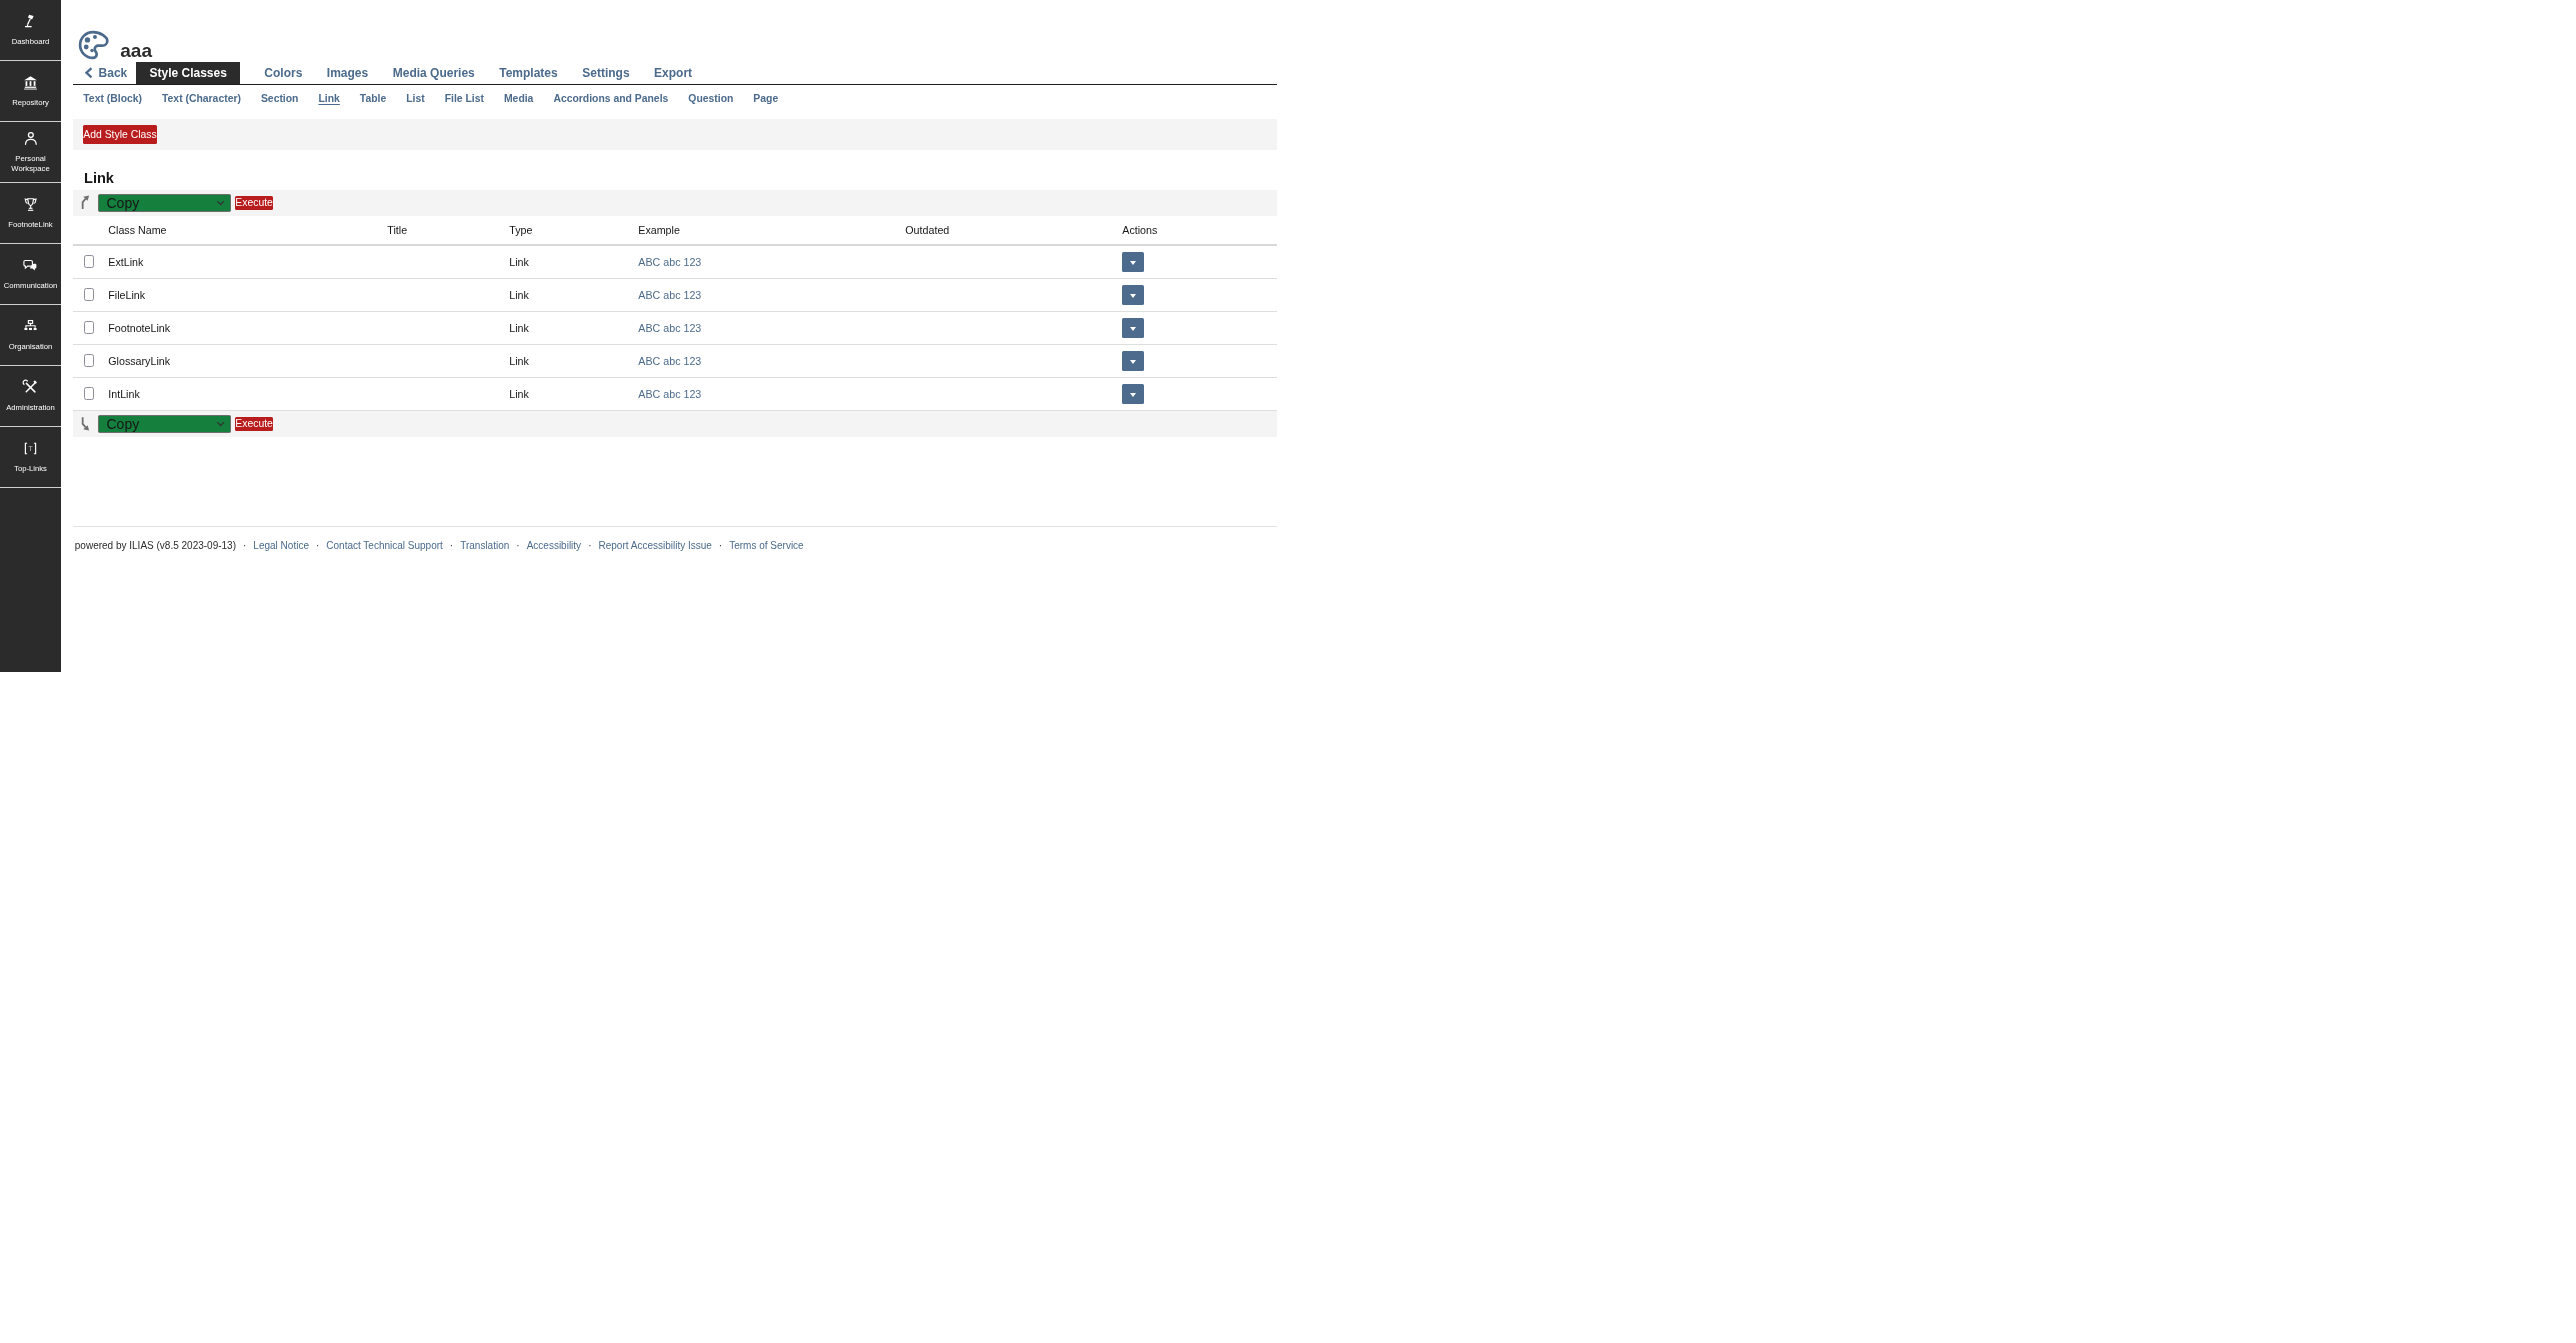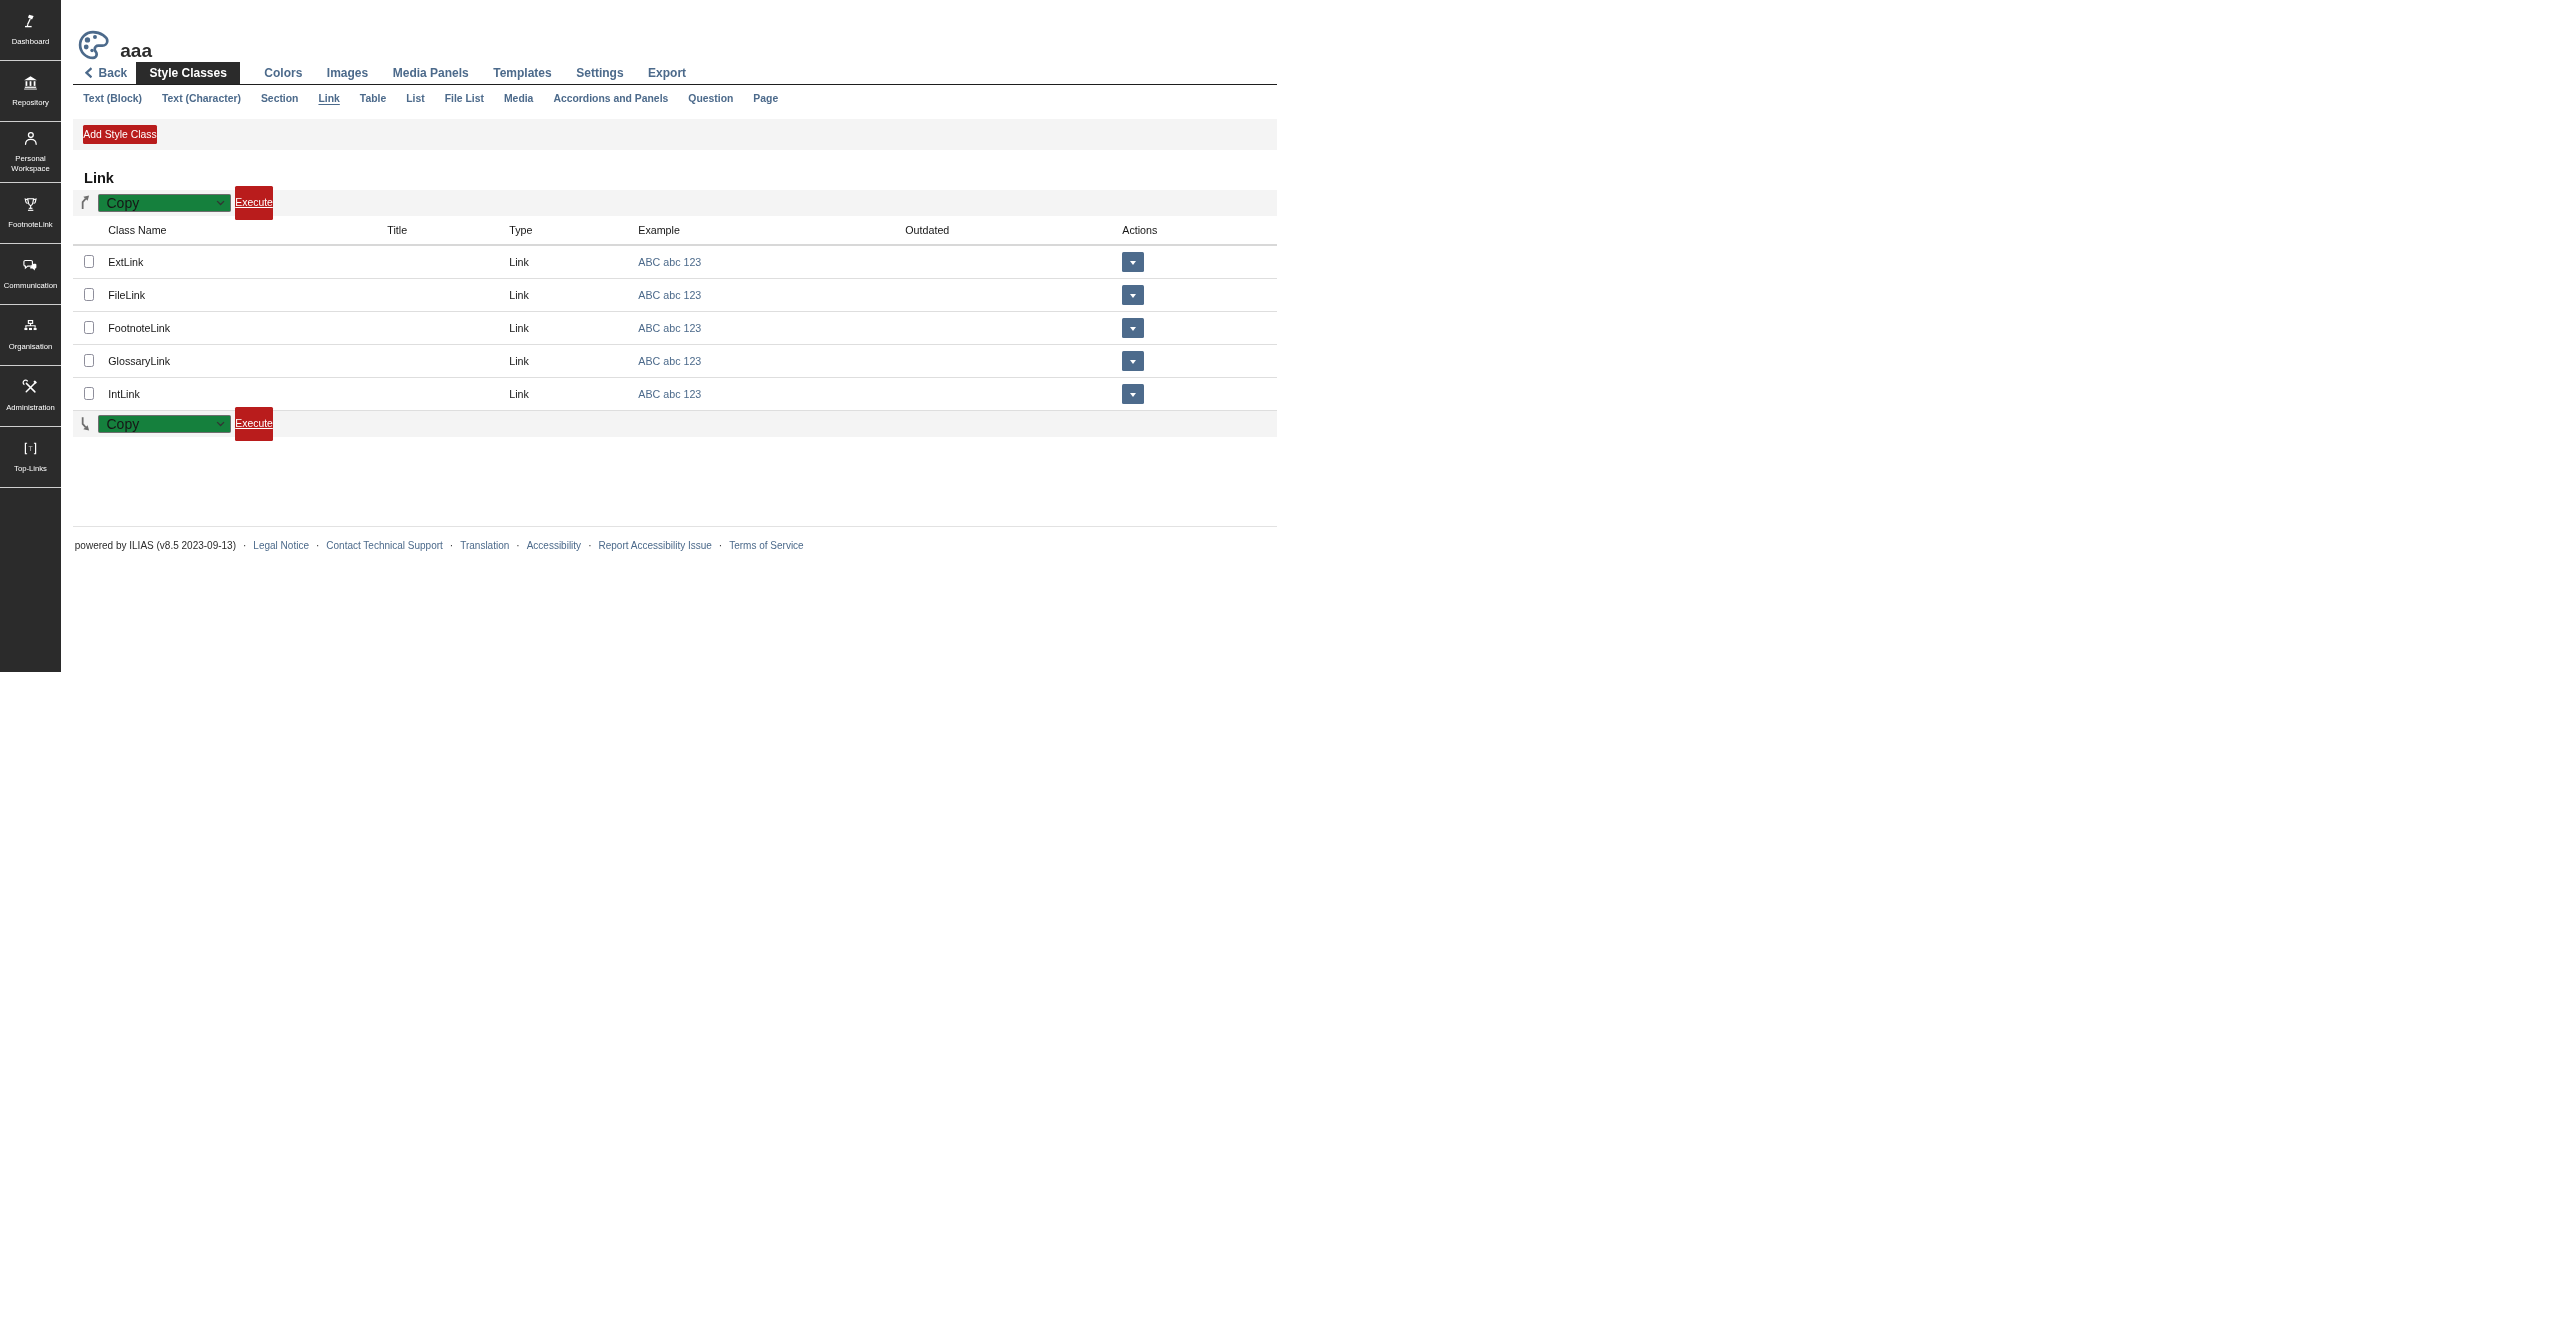--- a/index.html
+++ b/index.html
@@ -53,21 +53,21 @@
   .band-bulk { height:26px; margin-top:2.3px; padding-left:4.6px; }
   .bulk-arrow { width:13px; height:17px; margin:0 0 0 1.5px; }
   .select-wrap { position:relative; margin-left:6.1px; }
   .select-wrap select {
     appearance:none; -webkit-appearance:none; -moz-appearance:none;
     width:133px; height:18.4px; border:0.8px solid #6e6e6e; border-radius:1.5px;
     background:#15803d; font-family:inherit; font-size:14px; color:#161616;
     padding:0 20px 0 7px; cursor:pointer;
   }
   .select-chevron { position:absolute; right:6.1px; top:6.1px; pointer-events:none; }
-  .execute-btn { margin-left:3.8px; height:34px;text-decoration:underline; }
+  .execute-btn { margin-left:3.8px; height:14px; }
 
   
   .tgrid { display:grid; grid-template-columns:35px 279px 122px 129px 267px 217px 1fr; align-items:center; }
   .thead { height:30px; border-bottom:2.3px solid #d8d8d8; font-size:10.7px; color:#161616; }
   .trow { height:33px; border-bottom:0.8px solid #dedede; font-size:10.7px; }
   .cell { overflow:hidden; white-space:nowrap; }
   .c-check { display:flex; align-items:center; padding-left:10.7px; }
   .checkbox {
     width:10px; height:13px; border:1.2px solid #8e8e9b; border-radius:2.3px;
     background:#ffffff; display:inline-block; cursor:pointer;
@@ -209,21 +209,21 @@
     <div class="tabbar">
       <a class="back-link">
         <svg width="7.7" height="11.5" viewBox="0 0 10 15">
             <polyline points="8.5,1.5 2,7.5 8.5,13.5" fill="none" stroke="#4c6a8b" stroke-width="3"></polyline>
           </svg>
         <span>Back</span>
       </a>
       <a class="tab active">Style Classes</a>
       <a class="tab">Colors</a>
       <a class="tab">Images</a>
-      <a class="tab">Media Panels</a>
+      <a class="tab">Media Queries</a>
       <a class="tab">Templates</a>
       <a class="tab">Settings</a>
       <a class="tab">Export</a>
     </div>
 
     <div class="subtabs">
       <a class="subtab">Text (Block)</a>
       <a class="subtab">Text (Character)</a>
       <a class="subtab">Section</a>
       <a class="subtab active">Link</a>

